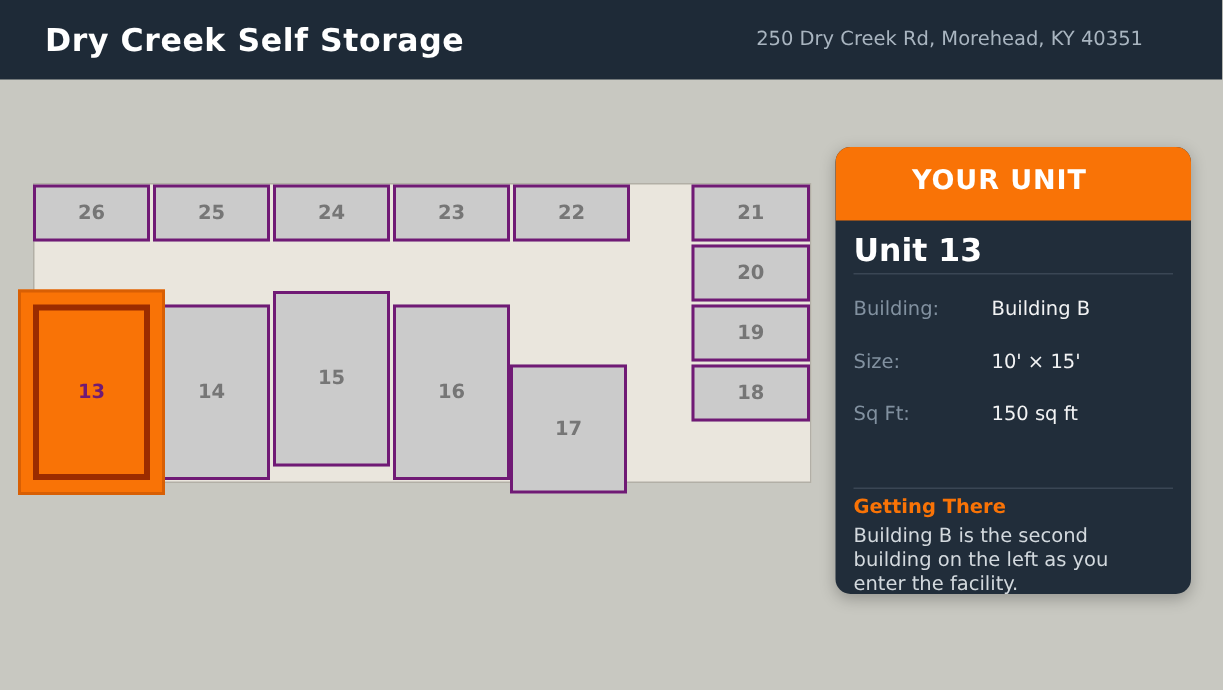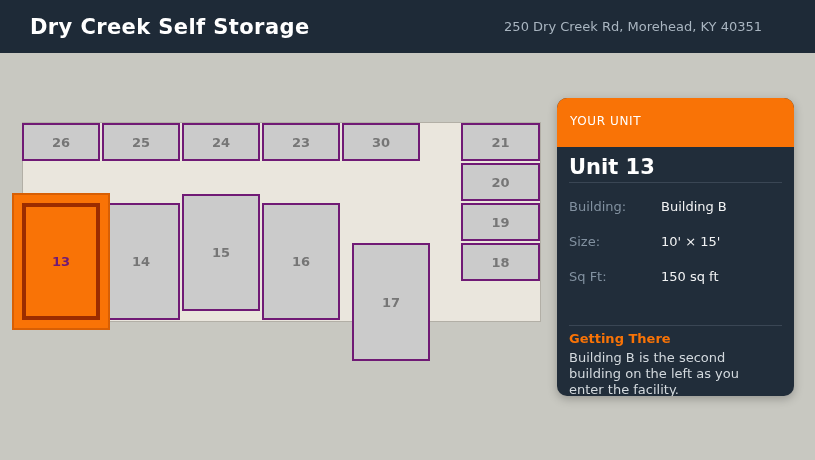--- a/index.html
+++ b/index.html
@@ -92,23 +92,24 @@
     box-shadow: 0 3px 10px rgba(0,0,0,0.25);
     z-index: 10;
   }
   .panel-header {
     height: 49px;
     background: #f97306;
     padding: 12px 13px 0 13px;
   }
   .panel-header-label {
     color: #ffffff;
-    font-size: 12px;
-    font-weight: normal;
+    font-size: 18px;
+    font-weight: bold;
     letter-spacing: 0.6px;
+    margin-left: 38px;
   }
   .panel-body {
     padding: 8px 12px 10px 12px;
   }
   .unit-title {
     margin: 0;
     color: #ffffff;
     font-size: 21px;
     font-weight: bold;
     line-height: 24px;
@@ -169,21 +170,21 @@
       <div class="unit" style="left: 102px; top: 50px; width: 78px; height: 38px;">
         <span>25</span>
       </div>
       <div class="unit" style="left: 182px; top: 50px; width: 78px; height: 38px;">
         <span>24</span>
       </div>
       <div class="unit" style="left: 262px; top: 50px; width: 78px; height: 38px;">
         <span>23</span>
       </div>
       <div class="unit" style="left: 342px; top: 50px; width: 78px; height: 38px;">
-        <span>30</span>
+        <span>22</span>
       </div>
       <div class="unit" style="left: 461px; top: 50px; width: 79px; height: 38px;">
         <span>21</span>
       </div>
       <div class="unit" style="left: 461px; top: 90px; width: 79px; height: 38px;">
         <span>20</span>
       </div>
       <div class="unit" style="left: 461px; top: 130px; width: 79px; height: 38px;">
         <span>19</span>
       </div>
@@ -192,21 +193,21 @@
       </div>
       <div class="unit" style="left: 102px; top: 130px; width: 78px; height: 117px;">
         <span>14</span>
       </div>
       <div class="unit" style="left: 182px; top: 121px; width: 78px; height: 117px;">
         <span>15</span>
       </div>
       <div class="unit" style="left: 262px; top: 130px; width: 78px; height: 117px;">
         <span>16</span>
       </div>
-      <div class="unit" style="left: 352px; top: 170px; width: 78px; height: 118px;">
+      <div class="unit" style="left: 340px; top: 170px; width: 78px; height: 86px;">
         <span>17</span>
       </div>
       <div class="unit-halo" style="left: 12px; top: 120px; width: 98px; height: 137px;">
         <div class="unit-inner">
           <span>13</span>
         </div>
       </div>
     </div>
 
   <aside class="panel">

